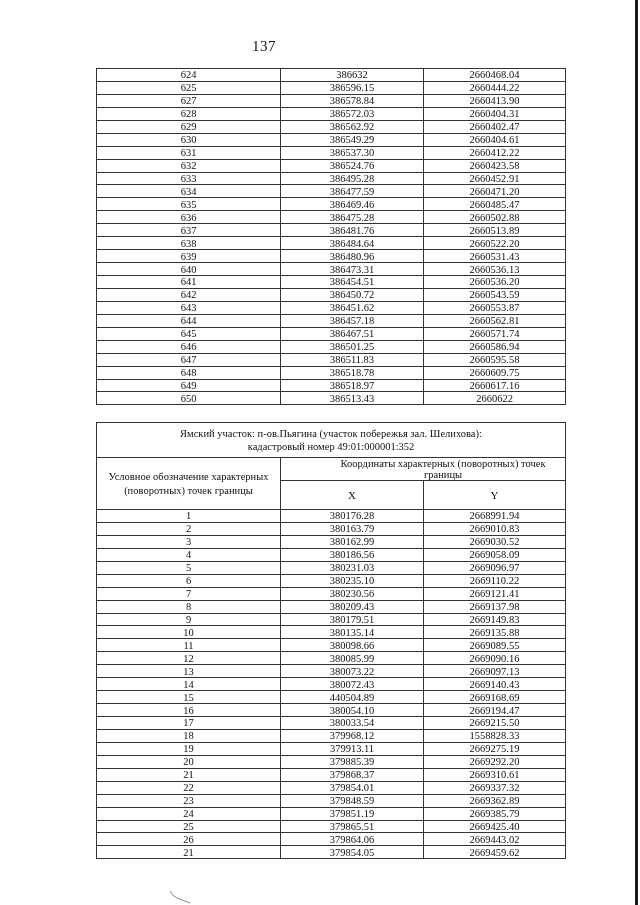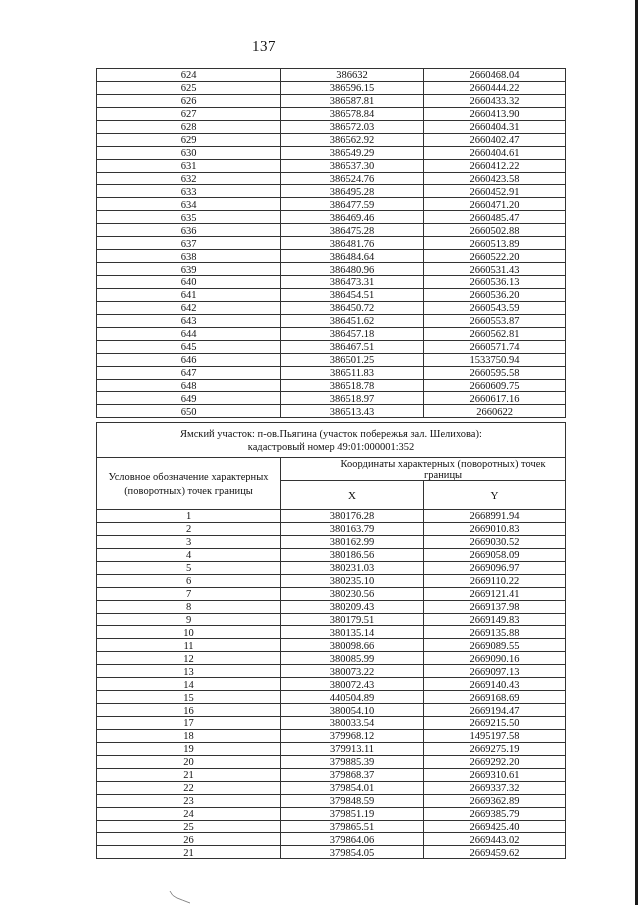--- a/index.html
+++ b/index.html
@@ -45,25 +45,20 @@
         <td>624</td>
         <td>386632</td>
         <td>2660468.04</td>
       </tr>
       <tr>
         <td>625</td>
         <td>386596.15</td>
         <td>2660444.22</td>
       </tr>
       <tr>
-        <td>626</td>
-        <td>386587.81</td>
-        <td>2660433.32</td>
-      </tr>
-      <tr>
         <td>627</td>
         <td>386578.84</td>
         <td>2660413.90</td>
       </tr>
       <tr>
         <td>628</td>
         <td>386572.03</td>
         <td>2660404.31</td>
       </tr>
       <tr>
@@ -147,21 +142,21 @@
         <td>2660562.81</td>
       </tr>
       <tr>
         <td>645</td>
         <td>386467.51</td>
         <td>2660571.74</td>
       </tr>
       <tr>
         <td>646</td>
         <td>386501.25</td>
-        <td>1533750.94</td>
+        <td>2660586.94</td>
       </tr>
       <tr>
         <td>647</td>
         <td>386511.83</td>
         <td>2660595.58</td>
       </tr>
       <tr>
         <td>648</td>
         <td>386518.78</td>
         <td>2660609.75</td>
@@ -283,21 +278,21 @@
         <td class="r">2669194.47</td>
       </tr>
       <tr>
         <td class="r">17</td>
         <td class="r">380033.54</td>
         <td class="r">2669215.50</td>
       </tr>
       <tr>
         <td class="r">18</td>
         <td class="r">379968.12</td>
-        <td class="r">1495197.58</td>
+        <td class="r">1558828.33</td>
       </tr>
       <tr>
         <td class="r">19</td>
         <td class="r">379913.11</td>
         <td class="r">2669275.19</td>
       </tr>
       <tr>
         <td class="r">20</td>
         <td class="r">379885.39</td>
         <td class="r">2669292.20</td>

